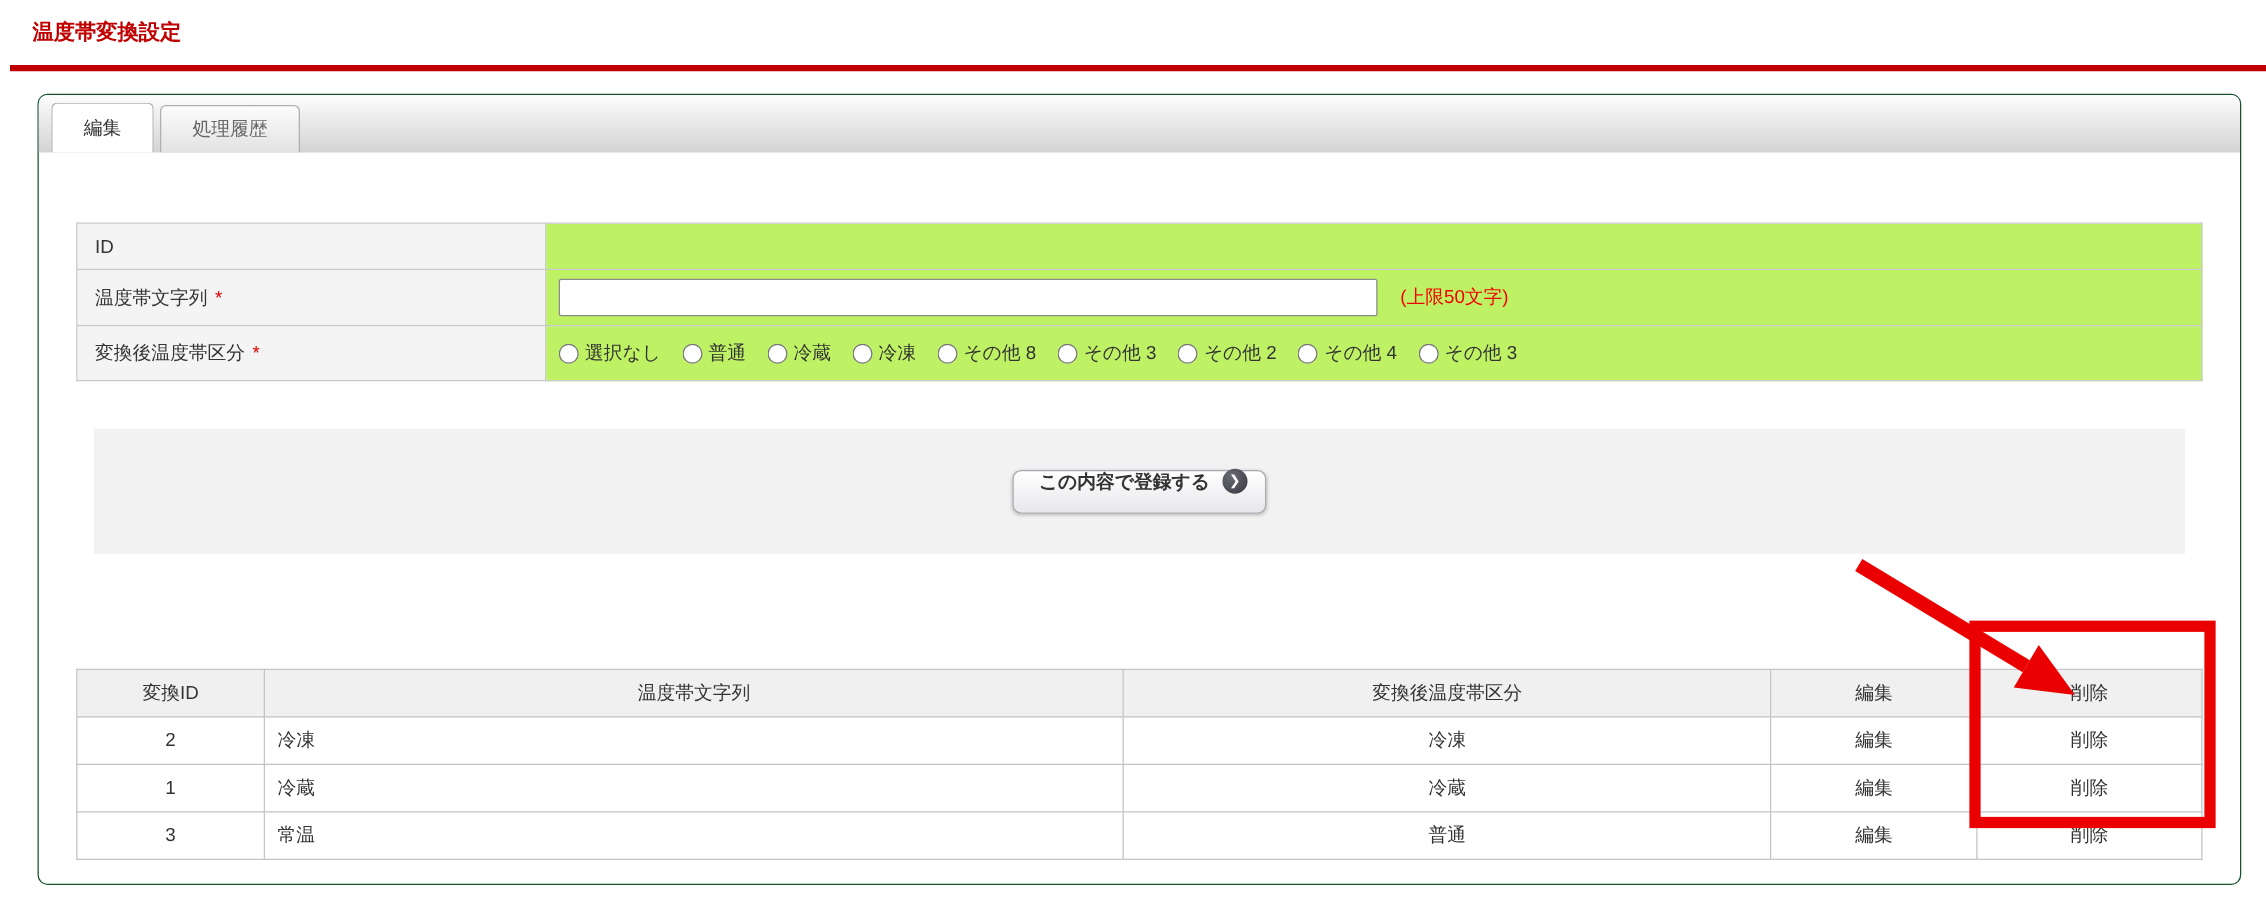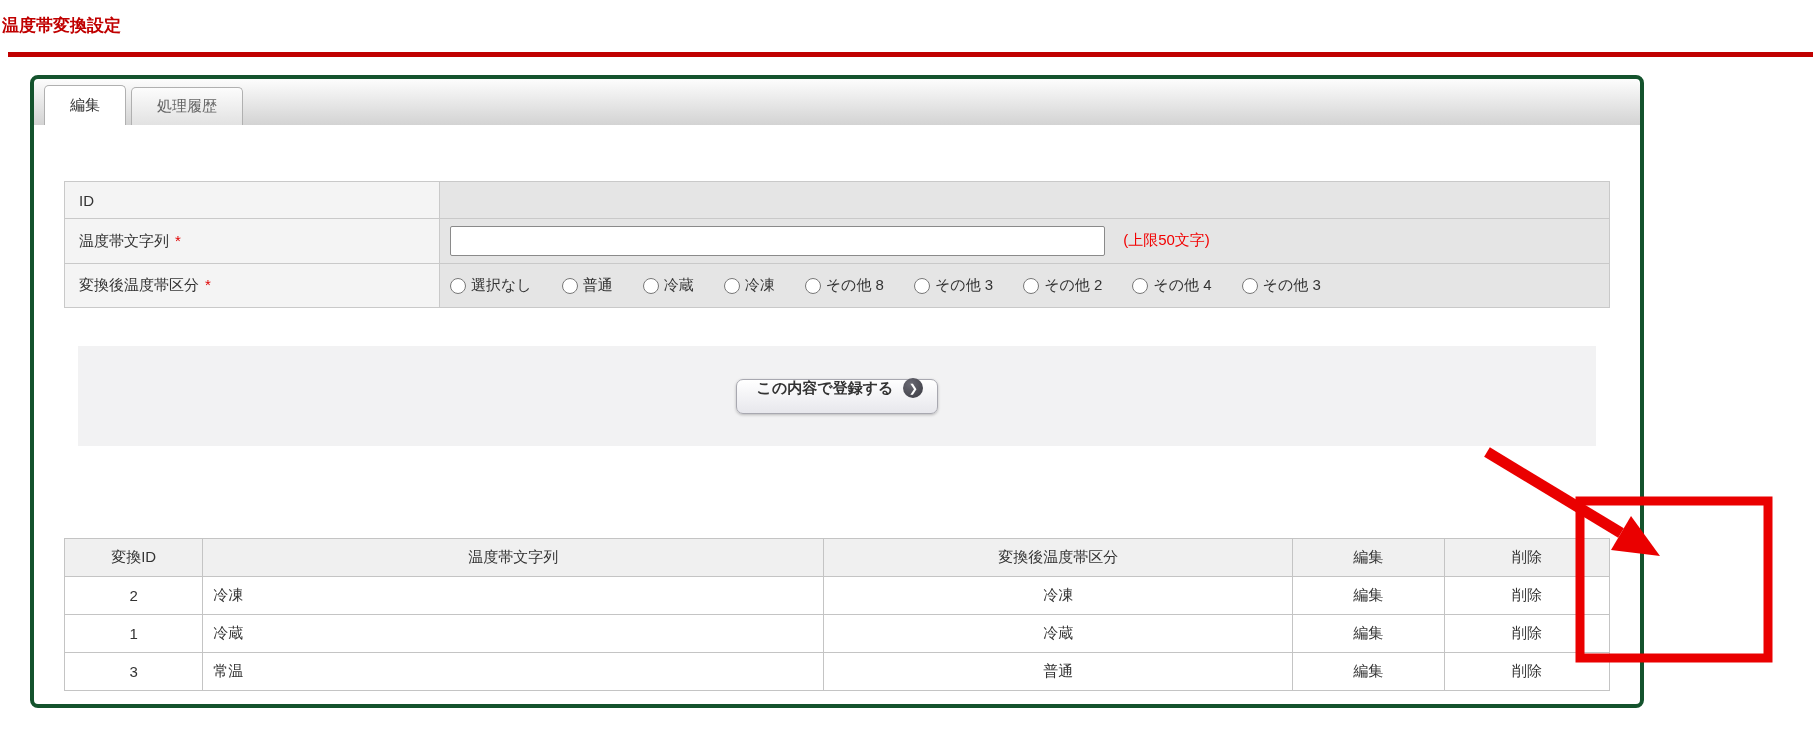--- a/index.html
+++ b/index.html
@@ -7,34 +7,34 @@
   body {
     position:relative;
     background:#ffffff;
     font-family:"Liberation Sans","DejaVu Sans",sans-serif;
     color:#333333;
     overflow:hidden;
   }
 
   
   .page-title {
-    position:absolute; left:2px; top:14px;
+    position:absolute; left:26px; top:14px;
     font-size:17px; font-weight:bold; color:#c00000;
   }
   .title-rule {
     position:absolute; left:8px; right:0; top:52px; height:5px;
     background:#c00000;
   }
 
   
   .panel {
     position:absolute; left:30px; top:75px;
-    width:1614px; height:633px;
+    width:1763px; height:633px;
     background:#ffffff;
-    border:4px solid #14532d;
+    border:1px solid #14532d;
     border-radius:8px;
   }
 
   
   .tabbar {
     height:46px;
     background:linear-gradient(#fdfdfd,#d3d3d3);
     border-radius:7px 7px 0 0;
     display:flex; align-items:flex-end;
     padding-left:10px;
@@ -57,34 +57,34 @@
 
   
   .content { padding:24px 30px 0 30px;margin-top:32px; }
 
   
   .form-table { width:100%; border-collapse:collapse; }
   .form-table td { border:1px solid #c9c9c9; font-size:15px; vertical-align:middle; }
   .form-label {
     width:375px; background:#f4f4f4; padding:8px 14px;
   }
-  .form-value { background:#e5e5e5; padding:6px 10px; }
+  .form-value { background:#bef264; padding:6px 10px; }
   .row-id td { height:37px; }
   .row-input td { height:45px; }
   .row-radio td { height:44px; }
   .required { color:#e00000; margin-left:6px; }
 
   .text-input {
     width:655px; height:30px;
     border:1px solid #8a8a8a; border-radius:2px;
     font-size:15px; padding:0 6px; vertical-align:middle;
   }
   .limit-note { color:#f20000; margin-left:14px; font-size:15px; }
 
-  .radio-group { display:flex; align-items:center; gap:30px; flex-wrap:nowrap; }
+  .radio-group { display:flex; align-items:center; gap:17px; flex-wrap:nowrap; }
   .radio-item { display:flex; align-items:center; gap:5px; font-size:15px; white-space:nowrap; cursor:pointer; }
   .radio-item input { width:16px; height:16px; margin:0; cursor:pointer; }
 
   
   .submit-band {
     margin:38px 14px 0 14px; height:100px;
     background:#f2f2f3;
     display:flex; justify-content:center; align-items:flex-start;
     padding-top:33px;
   }

